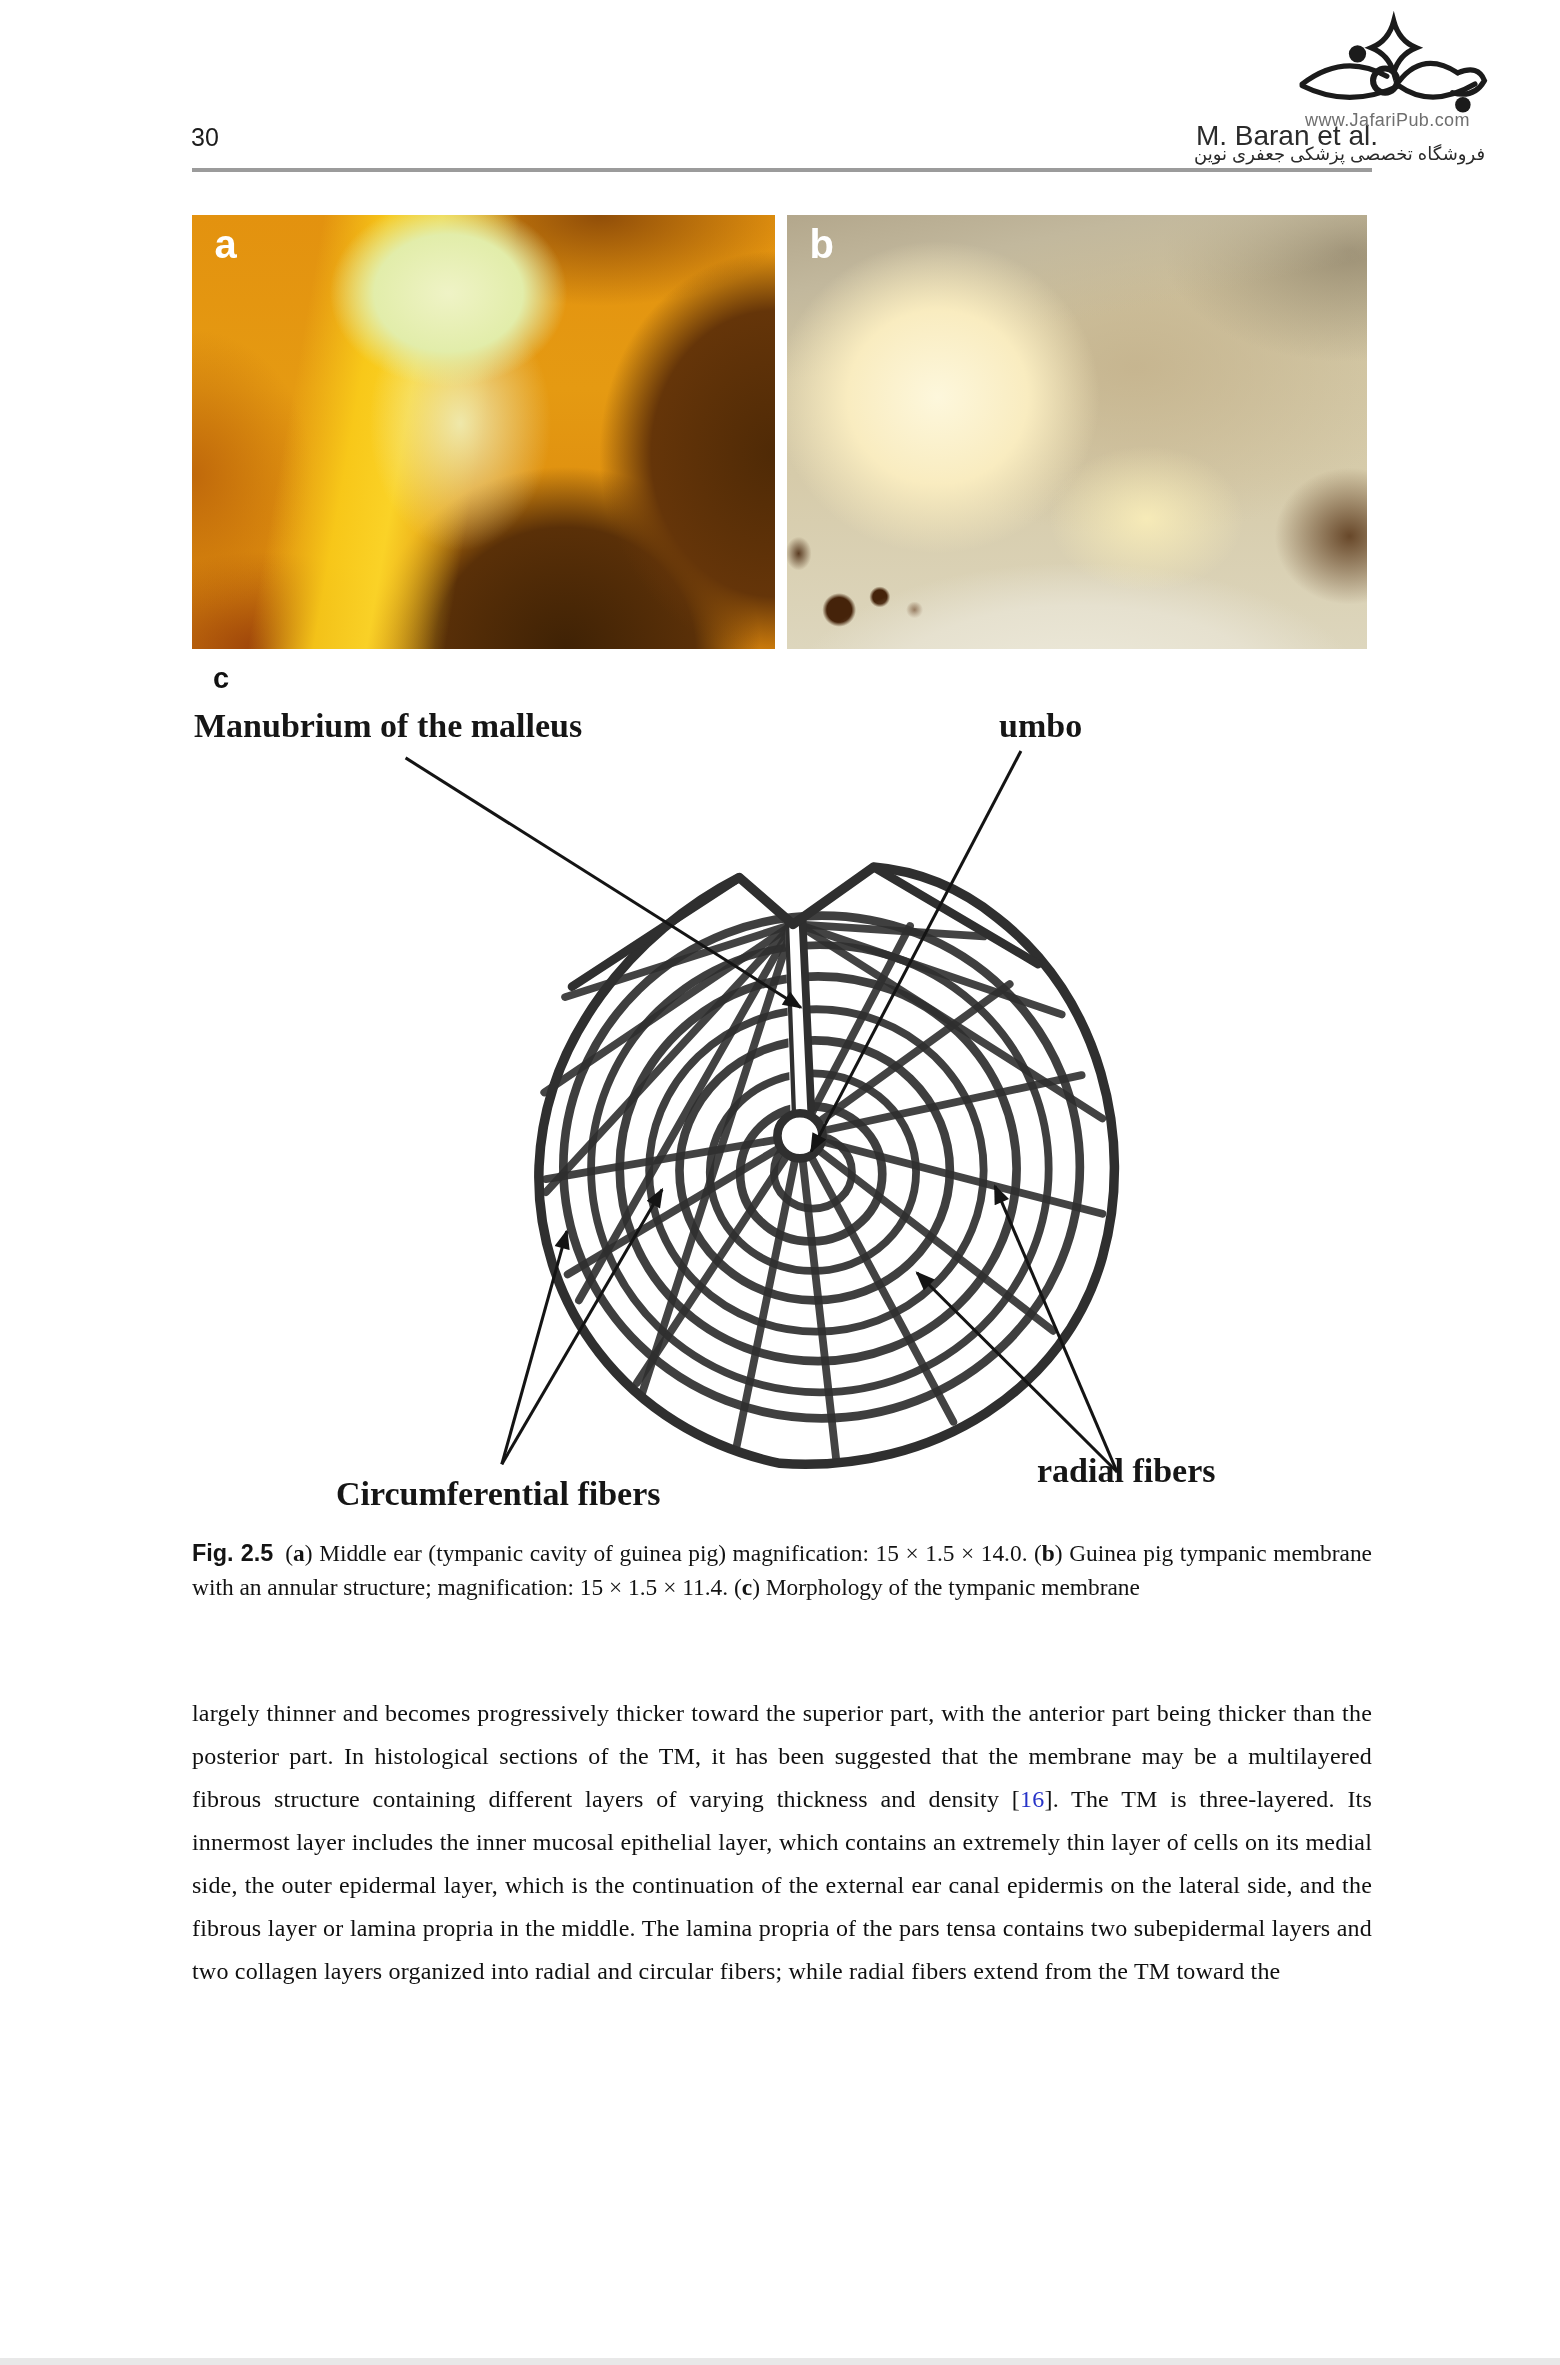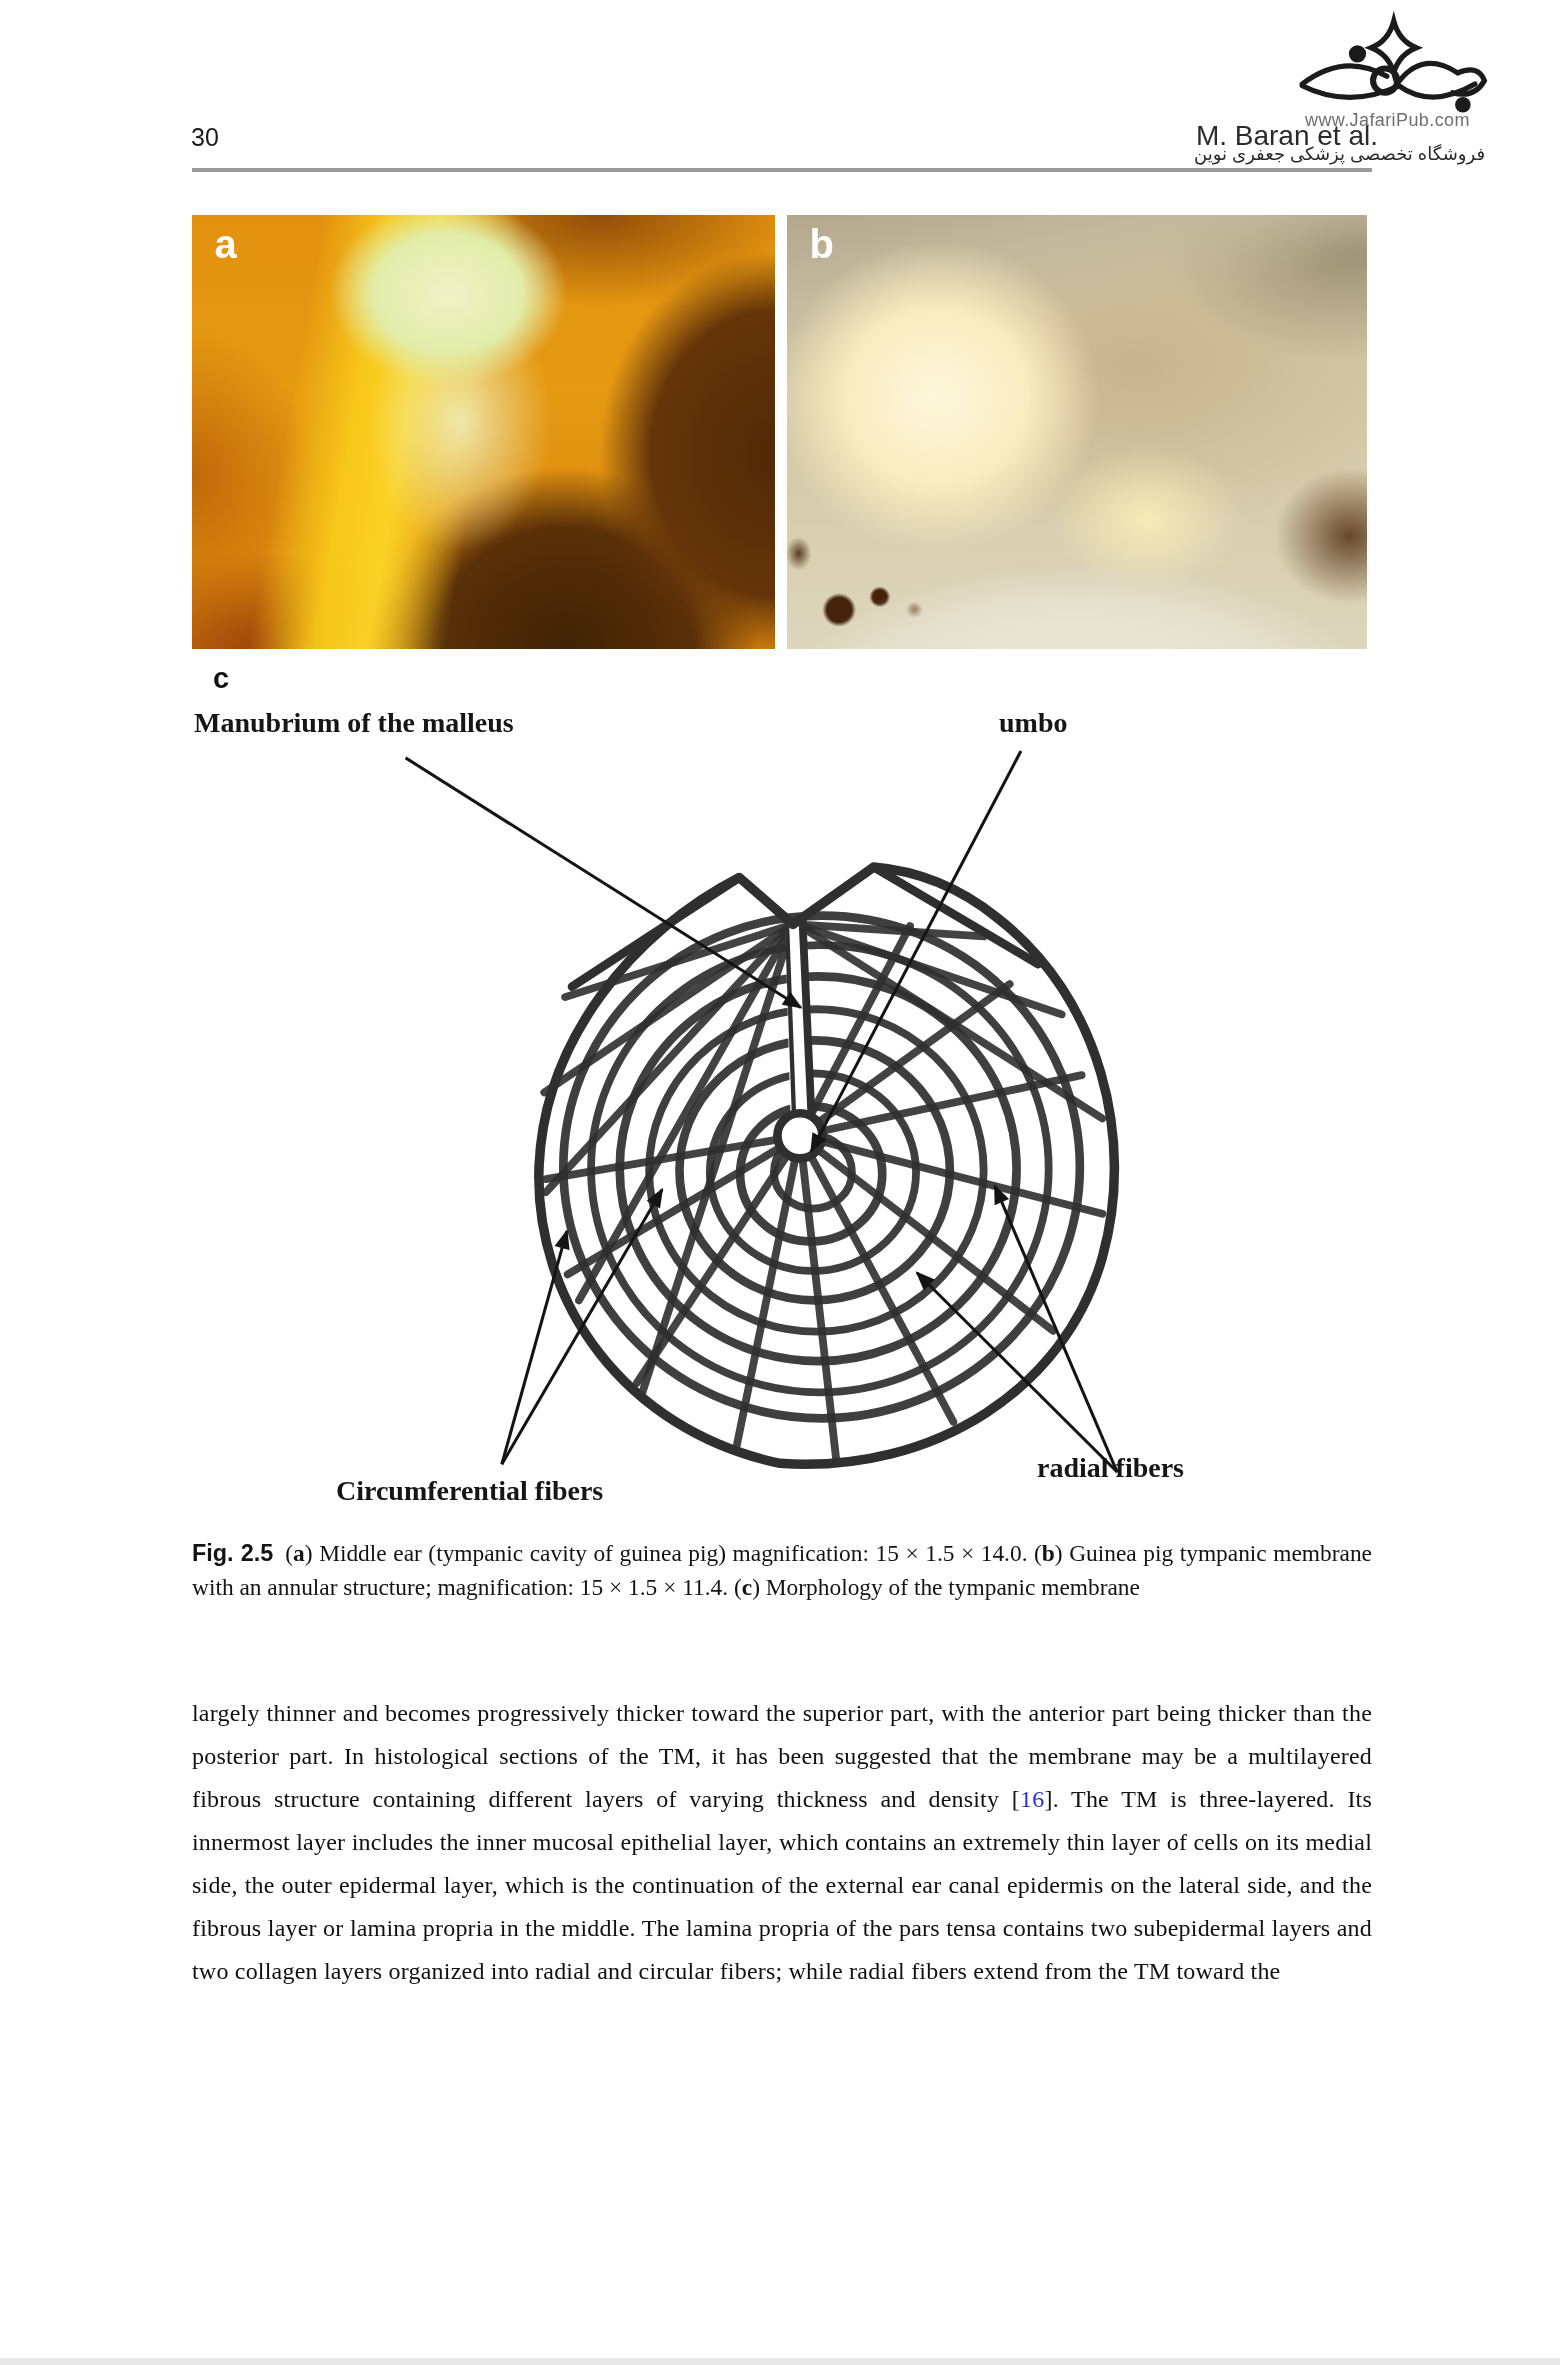--- a/index.html
+++ b/index.html
@@ -47,21 +47,21 @@
       radial-gradient(364px 225px at 60% 35%, rgba(196,178,140,.85) 0%, rgba(196,178,140,0) 75%),
       linear-gradient(180deg, #cfc39f 0%, #d6cbaa 60%, #ddd6bd 100%);
   }
   .photo-label{
     position:absolute;left:22.5px;top:8.7px;color:#ffffff;
     font-size:40px;font-weight:bold;line-height:1;
     font-family:"Liberation Sans","DejaVu Sans",sans-serif;
   }
   #panel-c-label{left:213px;top:662px;font-size:29px;font-weight:bold;color:#111;}
 
-  .diagram-label{font-weight:bold;font-size:28px;color:#161616;white-space:nowrap;}
+  .diagram-label{font-weight:bold;font-size:34px;color:#161616;white-space:nowrap;}
   #label-manubrium{left:194px;top:707px;}
   #label-umbo{left:999px;top:707px;}
   #label-circumferential{left:336px;top:1475px;}
   #label-radial{left:1037px;top:1452px;}
 
   #diagram-svg{left:0;top:0;width:1560px;height:2366px;pointer-events:none;}
 
   #caption{left:192px;top:1536px;width:1180px;font-size:23.4px;line-height:34px;text-align:justify;color:#131313;}
   #caption .figlab{font-family:"Liberation Sans","DejaVu Sans",sans-serif;font-weight:bold;padding-right:12px;}
   #caption .b{font-weight:bold;}

